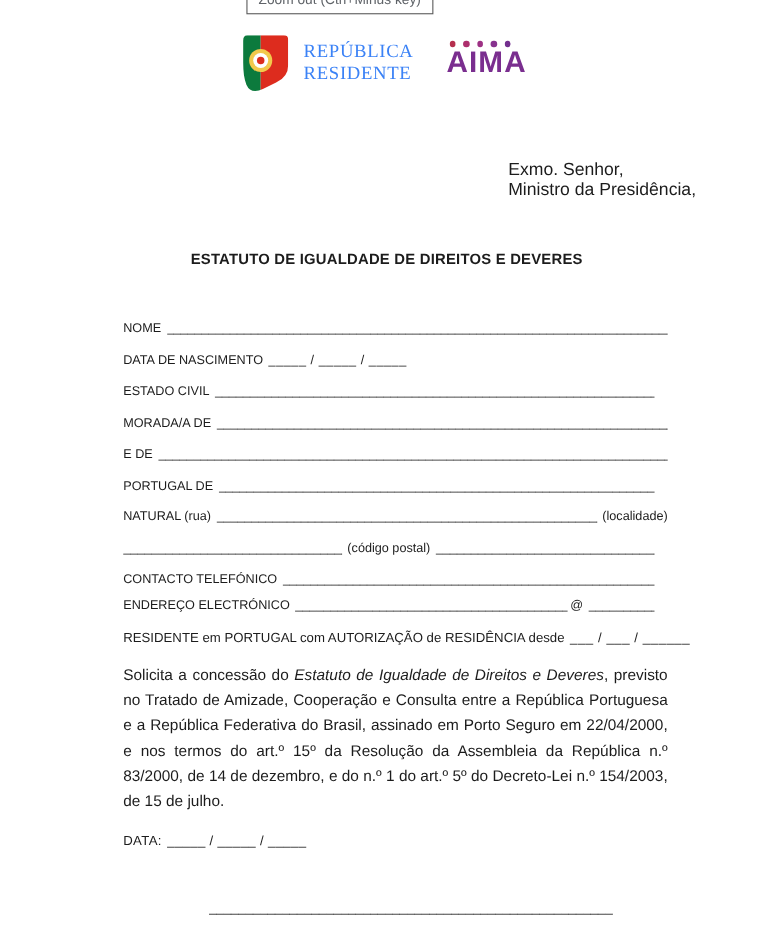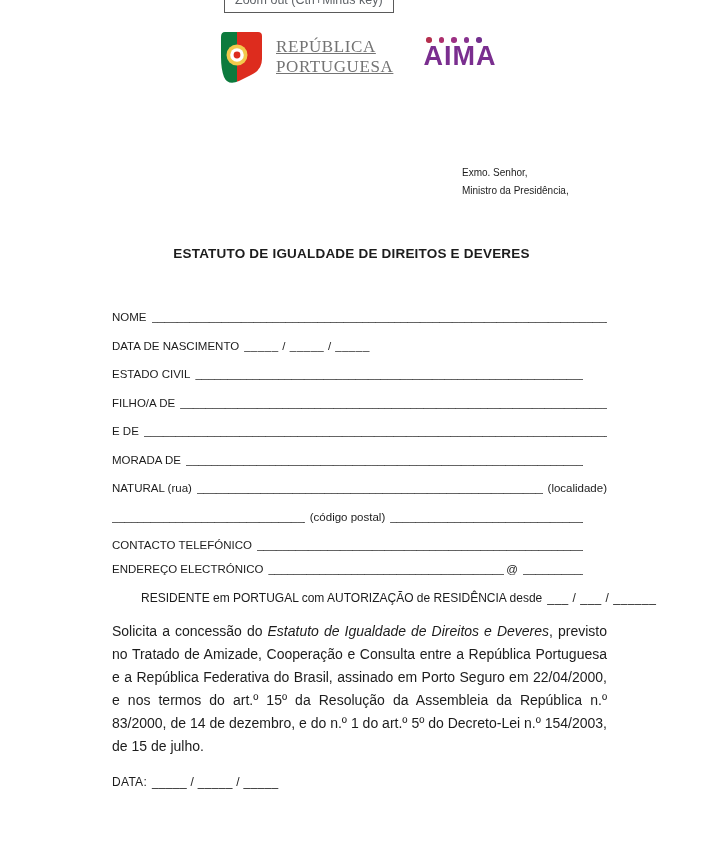--- a/index.html
+++ b/index.html
@@ -13,51 +13,51 @@
     position:absolute;top:-12px;left:224px;
     background:#fff;border:1px solid #5a5a5a;
     padding:3px 10px;font-size:12.5px;color:#5f6368;
     white-space:nowrap;line-height:17px;
   }
   
   .logos{margin-top:30px;padding-left:218px;display:flex;align-items:flex-start;gap:30px;}
   .gov-logo{display:flex;align-items:center;gap:12px;}
   .gov-text{
     font-family:"Liberation Serif","DejaVu Serif",serif;
-    font-size:17px;line-height:20px;letter-spacing:0.6px;color:#737373;text-decoration:underline;
+    font-size:17px;line-height:20px;letter-spacing:0.6px;color:#3b82f6;
   }
   .aima{display:flex;align-items:center;gap:9px;margin-top:7px;}
   .aima-left{display:flex;flex-direction:column;}
   .aima-dots{display:flex;gap:7px;margin:0 0 2px 3px;}
   .aima-dots span{width:5.5px;height:5.5px;border-radius:50%;display:inline-block;}
   .aima-word{
     font-size:27px;font-weight:bold;line-height:23px;letter-spacing:1px;
     color:#7a2e8f;
   }
   .aima-tagline{
     color:#7a2e8f;font-size:7.5px;font-weight:bold;letter-spacing:0.7px;
     line-height:10.5px;padding-top:2px;
   }
   
-  .addressee{margin-top:80px;padding-left:462px;font-size:10px;line-height:18px;white-space:nowrap;}
+  .addressee{margin-top:62px;padding-left:462px;font-size:16px;line-height:18px;white-space:nowrap;}
   
   .doc-title{margin:46px 0 0 0;text-align:center;font-size:13.5px;font-weight:bold;letter-spacing:0.2px;}
   
   .content{padding:0 96px 0 112px;}
   .form{margin-top:48px;}
   .row{display:flex;align-items:flex-start;font-size:11.5px;line-height:16px;margin-bottom:12.5px;white-space:nowrap;}
   .row .lbl{flex:0 0 auto;}
   .fill{flex:1 1 0;overflow:hidden;white-space:nowrap;margin-left:5px;min-width:0;}
   .fill.short{flex:0 0 60px;}
   .suffix{flex:0 0 auto;margin-left:5px;}
   .sep{flex:0 0 auto;margin-left:2px;}
   .dateval{margin-left:5px;letter-spacing:0.5px;}
-  .end-short{margin-right:24px;}
+  .end-short{margin-right:12px;}
   .row.tight{margin-bottom:8px;}
-  .row.residente{margin-top:13px;font-size:12px;margin-left:29px;}
+  .row.residente{margin-top:13px;font-size:12px;}
   
   .body-par{
     margin:14px 0 17px 0;font-size:14px;line-height:23px;text-align:justify;
   }
   .body-par i{font-style:italic;}
   
   .date-row{margin-top:10px;font-size:12px;letter-spacing:0.3px;display:flex;gap:5px;align-items:center;}
   .sig-block{margin-top:47px;margin-left:78px;width:367px;text-align:center;}
   .sig-line{height:16px;overflow:hidden;white-space:nowrap;font-size:12px;text-align:left;}
   .sig-label{margin-top:8px;font-size:12.5px;}
@@ -78,21 +78,21 @@
       <g clip-path="url(#flagclip)">
         <rect x="0" y="0" width="19" height="54" fill="#0c7a3d"></rect>
         <rect x="19" y="0" width="27" height="54" fill="#dd2c1e"></rect>
       </g>
       <circle cx="19" cy="25" r="10.5" fill="#f2c94c"></circle>
       <circle cx="19" cy="25" r="6.8" fill="#ffffff"></circle>
       <circle cx="19" cy="25" r="3.4" fill="#dd2c1e"></circle>
     </svg>
     <div class="gov-text">
       <div>REPÚBLICA</div>
-      <div>PORTUGUESA</div>
+      <div>RESIDENTE</div>
     </div>
   </div>
 
   <div class="aima">
     <div class="aima-left">
       <div class="aima-dots">
         <span style="background: rgb(181, 47, 78);"></span>
           <span style="background: rgb(173, 47, 109);"></span>
           <span style="background: rgb(157, 49, 132);"></span>
           <span style="background: rgb(135, 50, 143);"></span>
@@ -122,31 +122,31 @@
       <span class="lbl">DATA DE NASCIMENTO</span>
       <span class="dateval">_____ / _____ / _____</span>
     </div>
 
     <div class="row end-short">
       <span class="lbl">ESTADO CIVIL</span>
       <span class="fill">__________________________________________________________________________________________________________________________________________________________________________</span>
     </div>
 
     <div class="row">
-      <span class="lbl">FILHO/A DE</span>
+      <span class="lbl">MORADA/A DE</span>
       <span class="fill">__________________________________________________________________________________________________________________________________________________________________________</span>
     </div>
 
     <div class="row">
       <span class="lbl">E DE</span>
       <span class="fill">__________________________________________________________________________________________________________________________________________________________________________</span>
     </div>
 
     <div class="row end-short">
-      <span class="lbl">MORADA DE</span>
+      <span class="lbl">PORTUGAL DE</span>
       <span class="fill">__________________________________________________________________________________________________________________________________________________________________________</span>
     </div>
 
     <div class="row">
       <span class="lbl">NATURAL (rua)</span>
       <span class="fill">__________________________________________________________________________________________________________________________________________________________________________</span>
       <span class="suffix">(localidade)</span>
     </div>
 
     <div class="row end-short">

